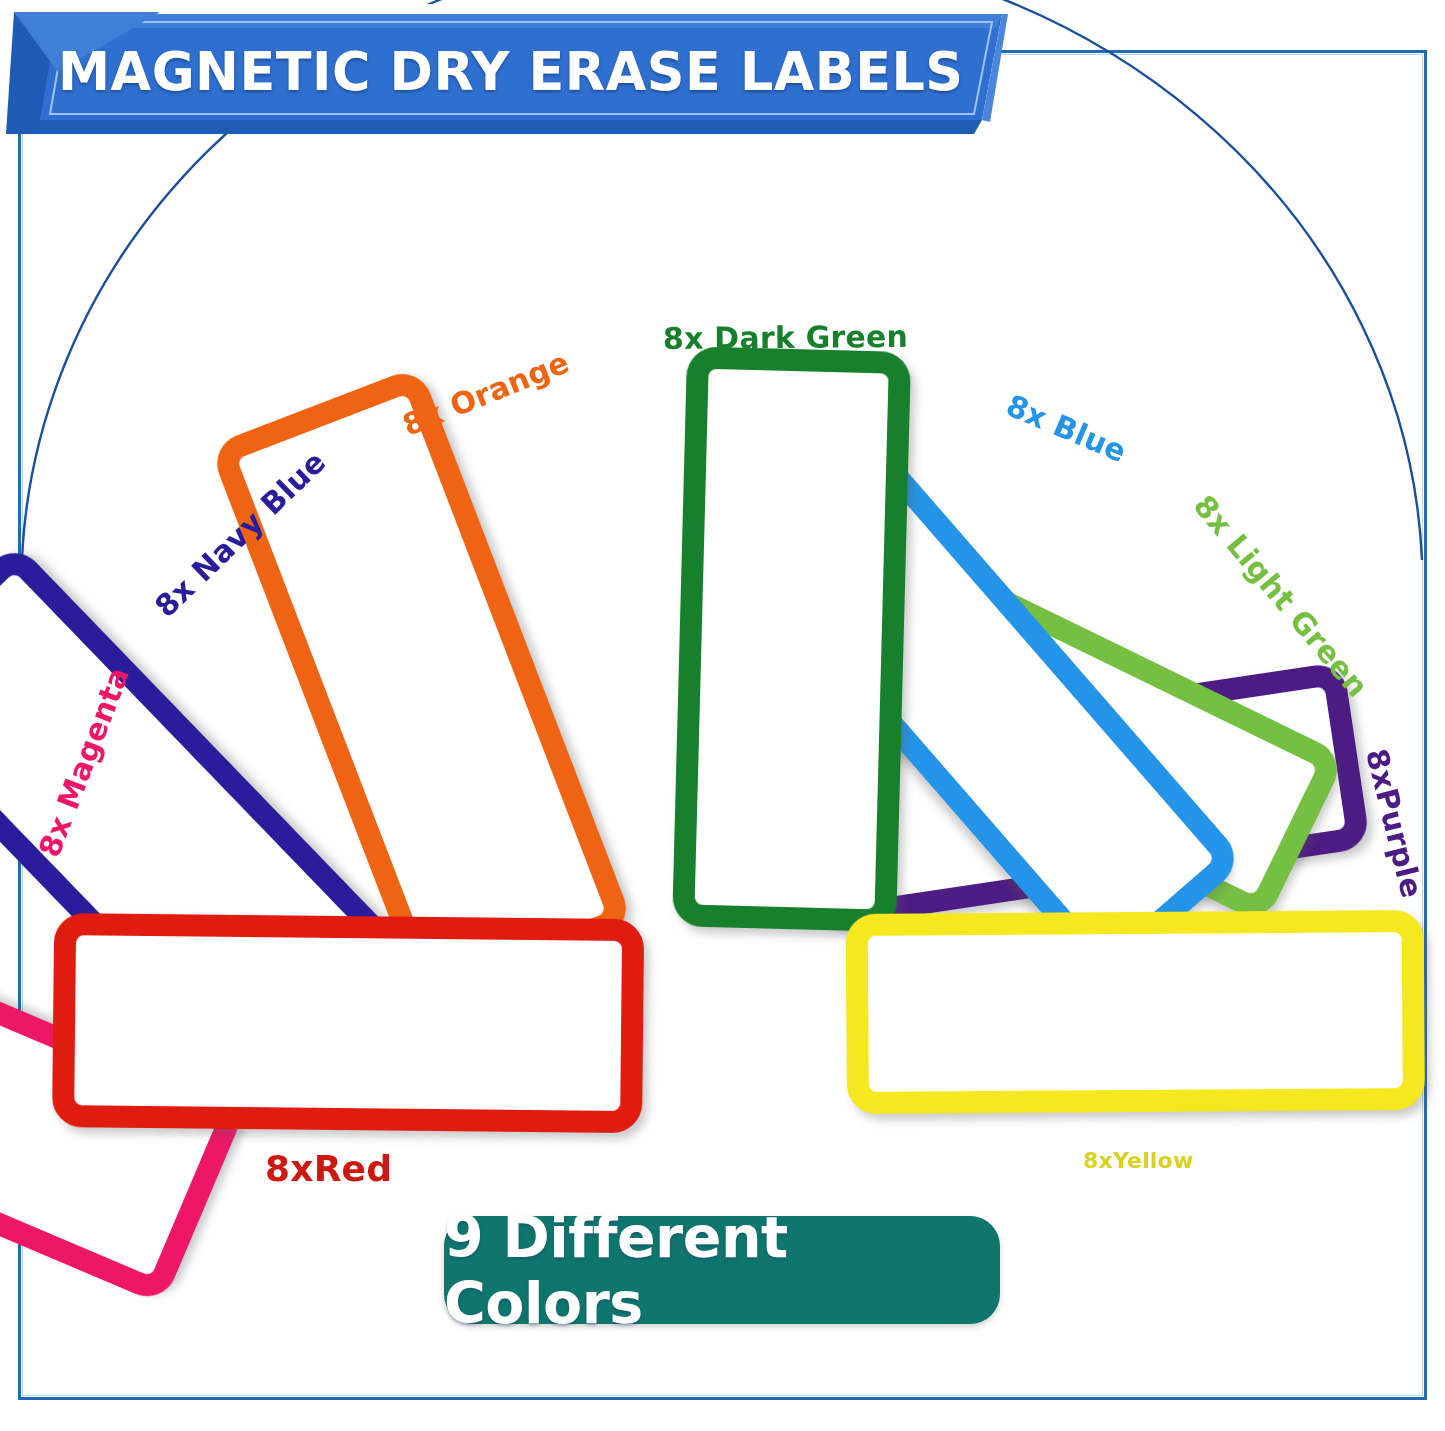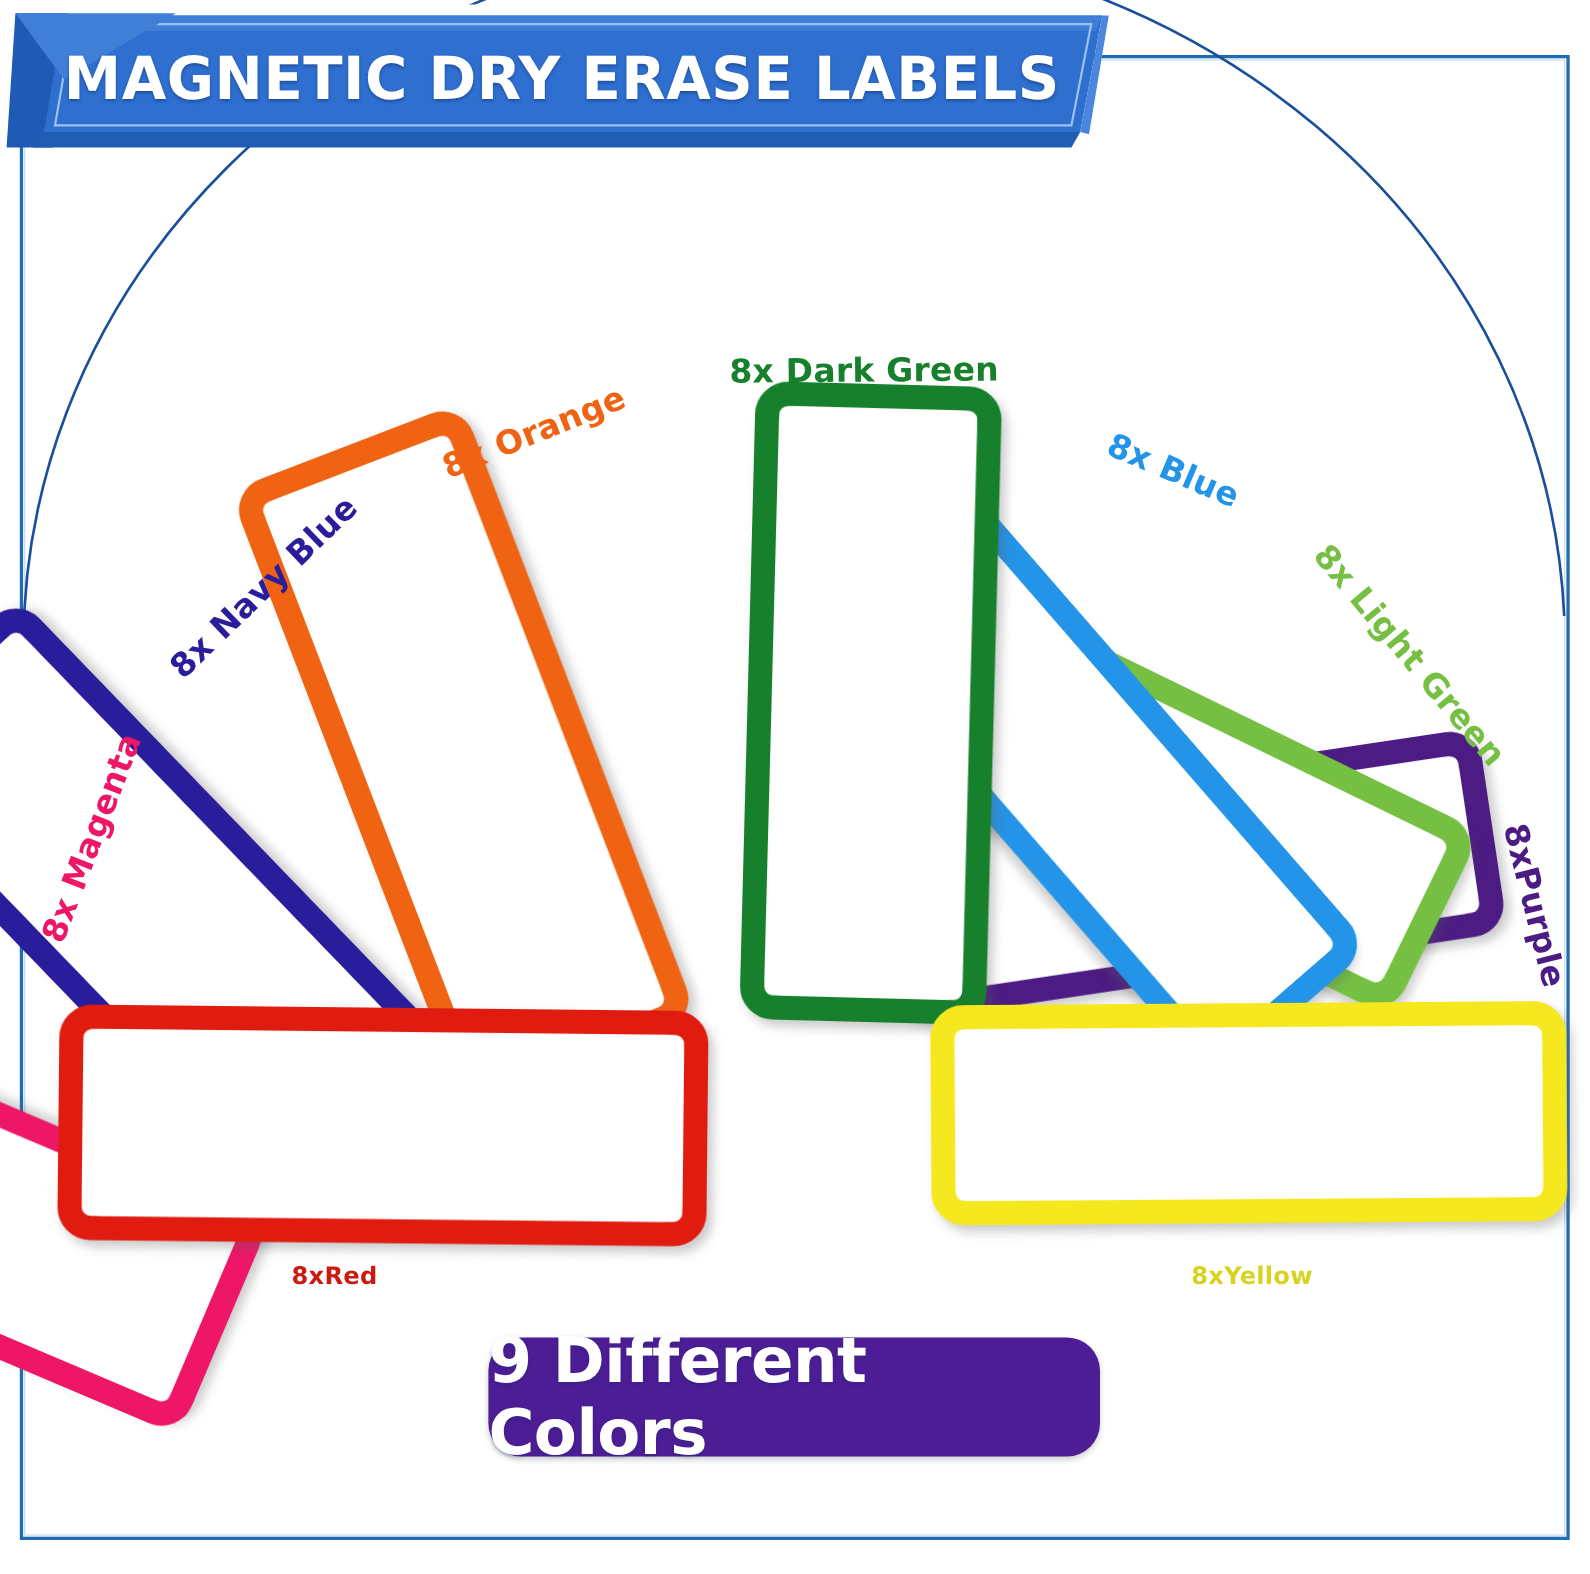--- a/index.html
+++ b/index.html
@@ -102,21 +102,21 @@
     letter-spacing: 0.2px;
   }
 
   
   .pill {
     position: absolute;
     left: 444px;
     top: 1216px;
     width: 556px;
     height: 108px;
-    background: #4c1d95;
+    background: #0f766e;
     border-radius: 30px;
     display: flex;
     align-items: center;
     justify-content: center;
     box-shadow: 0 3px 6px rgba(0,0,0,0.18);
   }
   .pill span {
     color: #ffffff;
     font-family: "DejaVu Sans", "Liberation Sans", sans-serif;
     font-weight: bold;
@@ -229,21 +229,21 @@
 
   <div class="cap" style="left:1008px; top:386px; color:#2494e8;
               transform: rotate(23deg); z-index:11;">8x Blue</div>
 
   <div class="cap" style="left:1200px; top:482px; color:#75c043;
               transform: rotate(50deg); z-index:11;">8x Light Green</div>
 
   <div class="cap" style="left:1376px; top:732px; color:#4c1b83;
               transform: rotate(76deg); z-index:11;">8xPurple</div>
 
-  <div class="cap" style="left:265px; top:1148px; color:#cc1a11; font-size:22px;
+  <div class="cap" style="left:265px; top:1148px; color:#cc1a11; font-size:36px;
               z-index:11;">8xRed</div>
 
   <div class="cap" style="left:1083px; top:1148px; color:#d8d321; font-size:22px;
               z-index:11;">8xYellow</div>
 
   <div class="pill">
     <span>9 Different Colors</span>
   </div>
 
 </div>

